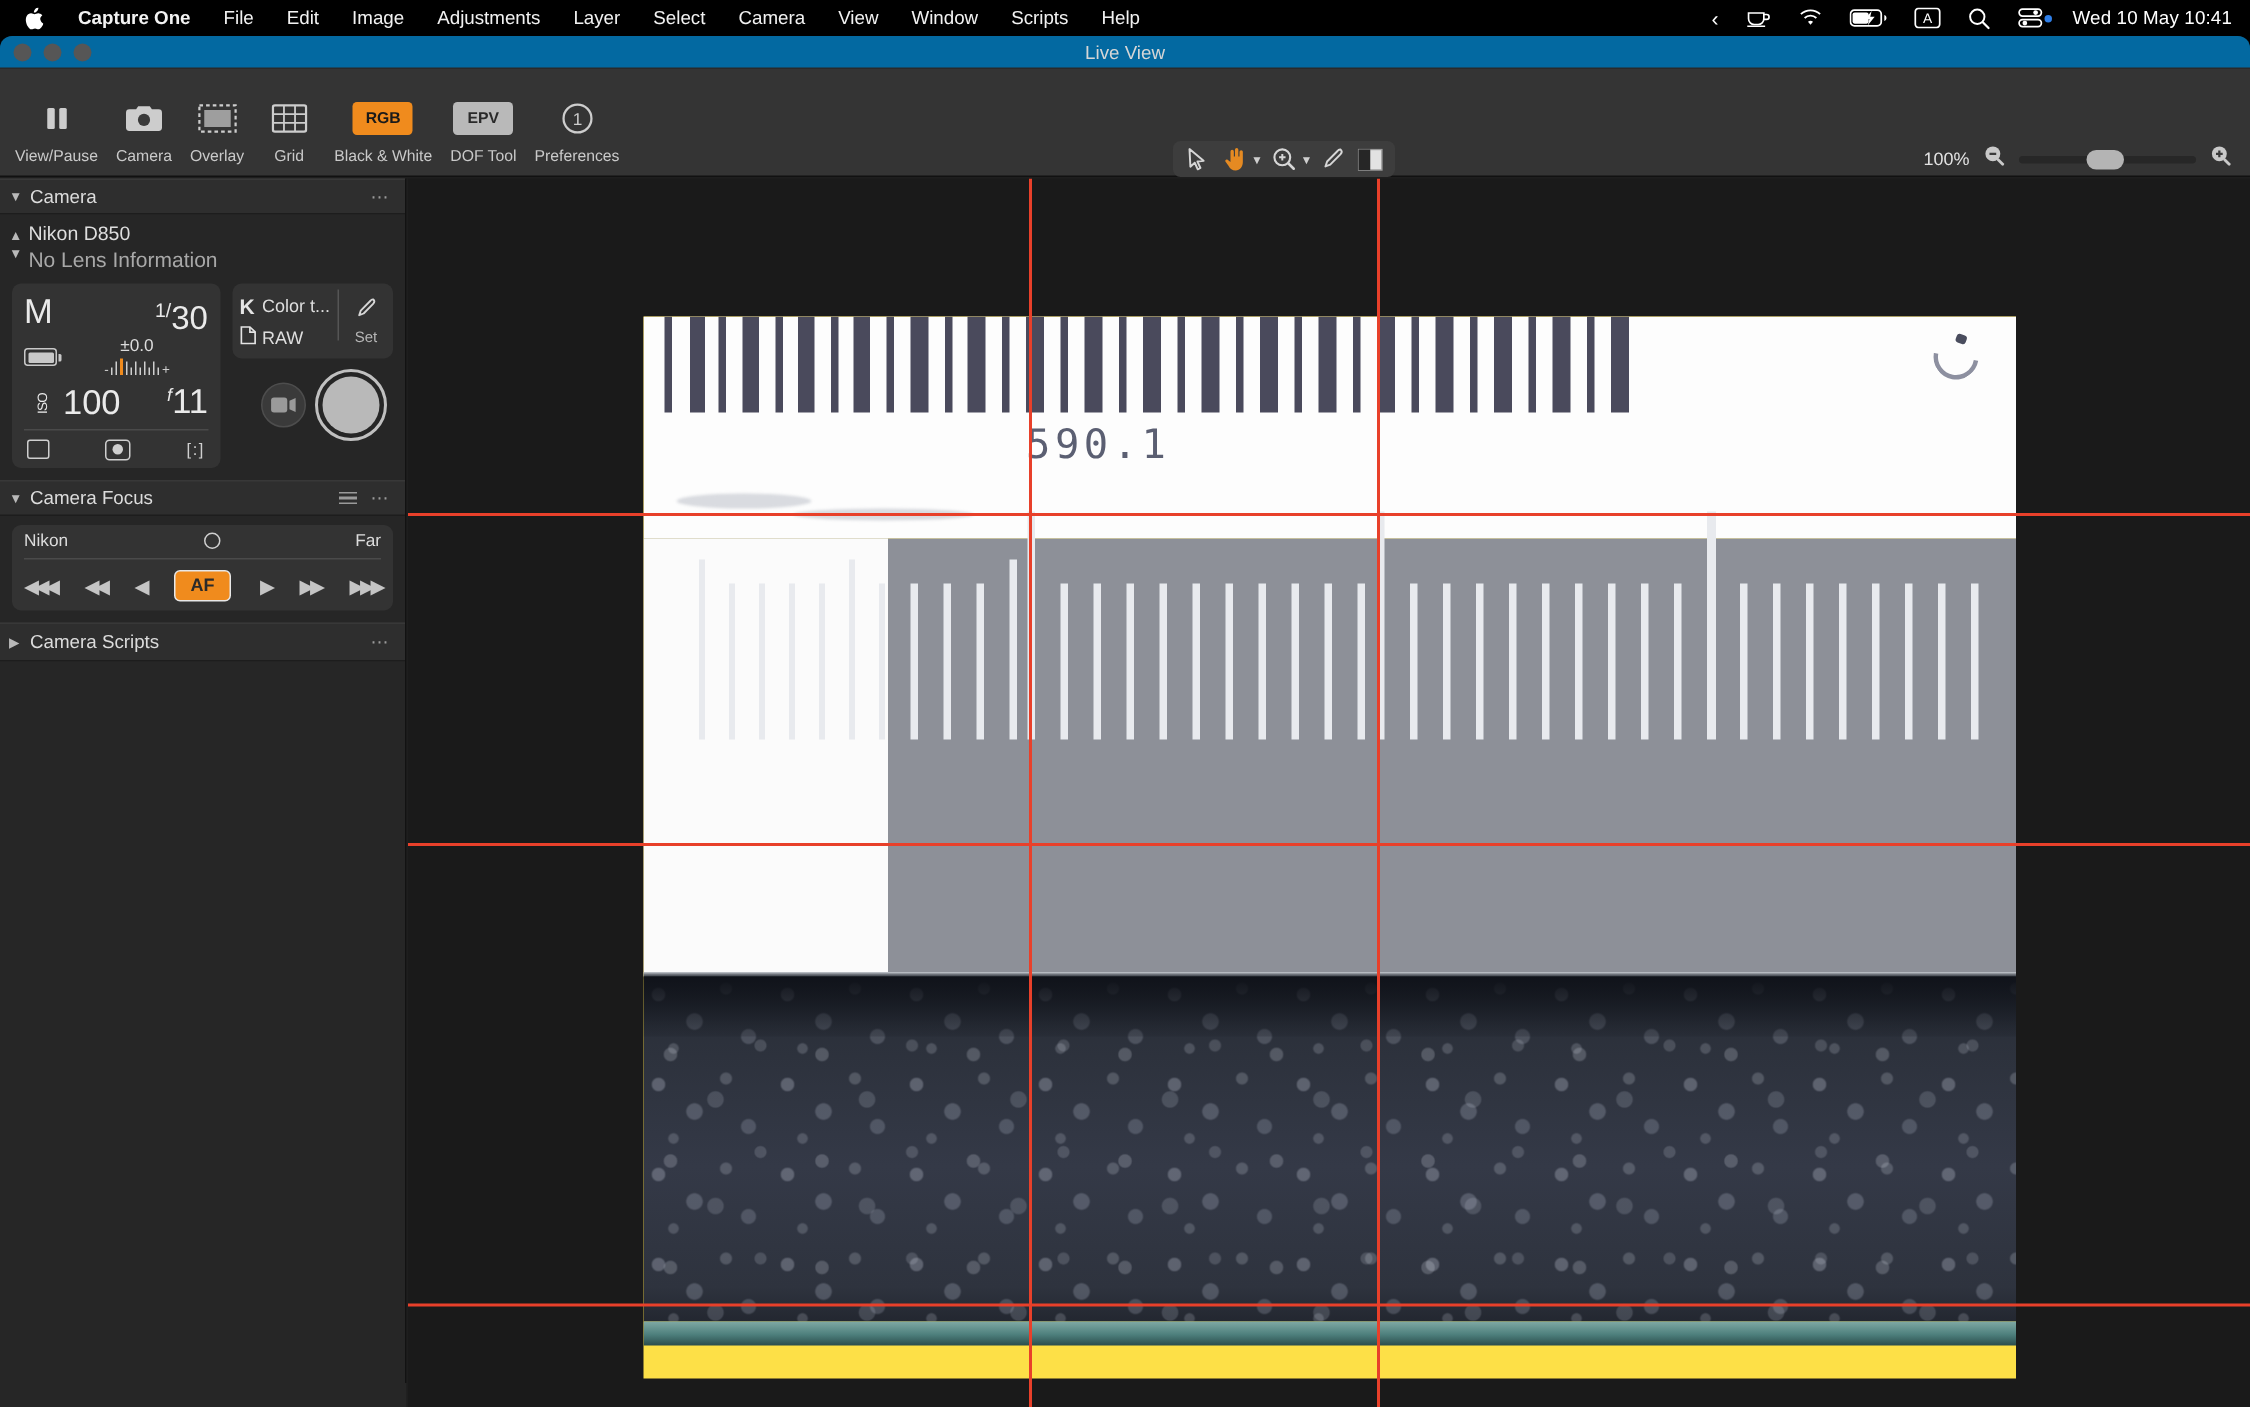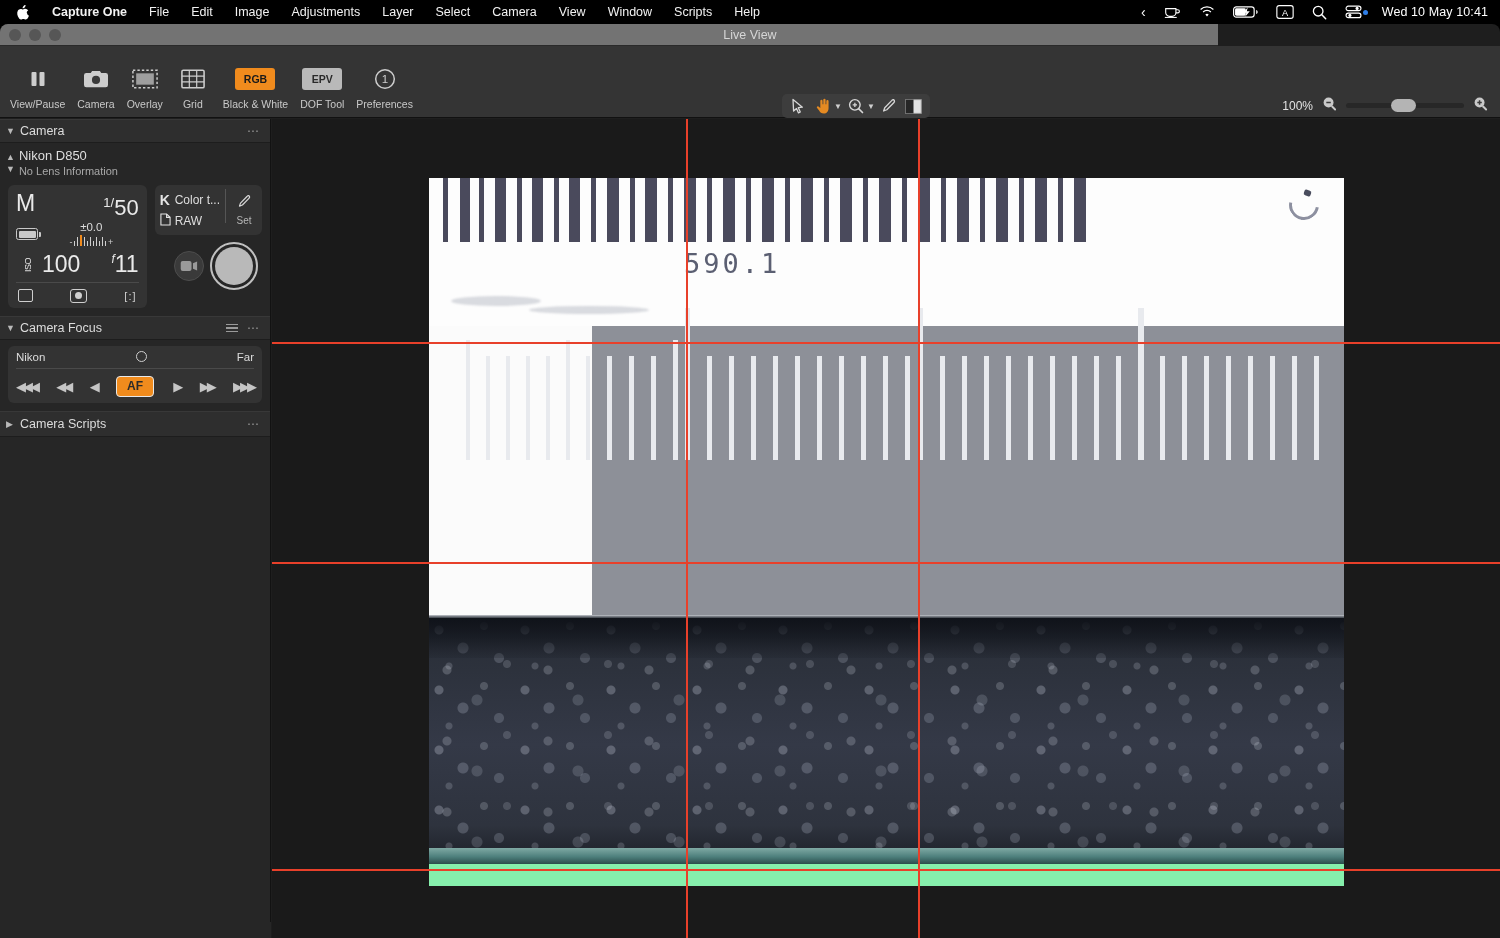--- a/index.html
+++ b/index.html
@@ -18,21 +18,21 @@
   .mb-right{ margin-left:auto; display:flex; align-items:center; gap:0; padding-right:12px; }
   .mb-r{ padding:0 9px; display:flex; align-items:center; height:24px; color:#fff; font-size:12.5px;}
   .mb-clock{ padding-left:10px; font-size:12.5px; letter-spacing:0.1px; white-space:nowrap;}
   .mb-dot{ width:5px;height:5px;border-radius:50%;background:#2f7fe8; margin-left:-3px; margin-right:4px;}
 
   
   #window{ position:absolute; top:24px; left:0; width:1500px; height:914px; background:#1e1e1e;
            border-top-left-radius:8px; border-top-right-radius:8px; overflow:hidden;}
 
   
-  #titlebar{ position:absolute; top:0; left:0; width:1218px; height:22px; background:#737373;
+  #titlebar{ position:absolute; top:0; left:0; width:1500px; height:22px; background:#0369a1;
     border-bottom:1px solid #2a2a2a; display:flex; align-items:center; }
   #titlebar .title{ position:absolute; left:0; width:1500px; text-align:center; color:#d6d6d6;
     font-size:12.5px; line-height:22px;}
   .traffic{ position:absolute; left:9px; top:5px; display:flex; gap:8px; z-index:4;}
   .tl{ width:12px;height:12px;border-radius:50%; background:#565656; }
 
   
   #toolbar{ position:absolute; top:22px; left:0; width:1500px; height:72px; background:#343434;
     border-bottom:1px solid #111; }
   .tb-group{ position:absolute; display:flex; }
@@ -81,21 +81,21 @@
   .panel-head .arrow{ width:14px; color:#b9b9b9; font-size:9px; }
   .panel-head .ptitle{ font-size:12.5px; color:#dcdcdc; }
   .panel-head .right{ margin-left:auto; display:flex; align-items:center; gap:9px; }
   .dots3{ color:#9a9a9a; font-size:12px; letter-spacing:1px; line-height:8px;}
   .hamb{ display:flex;flex-direction:column; gap:2px;}
   .hamb i{ display:block; width:12px;height:1.5px;background:#9a9a9a;}
 
   .cam-name{ padding:6px 6px 8px 6px; display:flex; align-items:flex-start; gap:4px;}
   .cam-name .updown{ color:#b9b9b9; font-size:9px; line-height:12px; padding-top:2px;}
   .cam-name .n1{ font-size:13px; color:#dedede; line-height:14px;}
-  .cam-name .n2{ font-size:11px; color:#a8a8a8; margin-top:2px;}
+  .cam-name .n2{ font-size:14px; color:#a8a8a8; margin-top:2px;}
 
   
   .exp-wrap{ display:flex; padding:0 8px 8px 8px; gap:8px; }
   .exp-card{ width:150px; background:#333333; border-radius:6px; padding:6px 8px 5px 8px; position:relative;}
   .row1{ display:flex; align-items:flex-start; justify-content:space-between;}
   .mode{ font-size:23px; color:#eaeaea; line-height:24px; }
   .shutter{ font-size:22px; color:#eaeaea; line-height:24px;}
   .shutter sup{ font-size:13px; vertical-align:super; }
   .row2{ display:flex; align-items:center; gap:6px; margin-top:1px; height:26px;}
   .batt{ width:22px;height:12px;border:1.5px solid #c9c9c9;border-radius:2.5px; position:relative;}
@@ -143,22 +143,22 @@
   .focus-top span{ font-size:11.5px; color:#dcdcdc;}
   .oring{ width:11px;height:11px;border-radius:50%;border:1.5px solid #cfcfcf;}
   .focus-btns{ display:flex; align-items:center; justify-content:space-between; padding-top:7px;}
   .fb{ color:#c5c5c5; font-size:13px; letter-spacing:-3px; }
   .af{ width:38px;height:21px;background:#f08b1d;border:1.5px solid #e8e8e8;border-radius:4px;
     display:flex;align-items:center;justify-content:center; font-size:12px; font-weight:bold; color:#2a2a2a;}
 
   
   #viewer{ position:absolute; left:272px; top:95px; width:1228px; height:819px; background:#1a1a1a;
     overflow:hidden; }
-  #photo{ position:absolute; left:157px; top:59px; width:915px; height:708px; overflow:hidden;
-    background:#86efac; }
+  #photo{ position:absolute; left:157px; top:92px; width:915px; height:708px; overflow:hidden;
+    background:#fde047; }
 
   .band-white{ position:absolute; left:0; top:0; width:915px; height:148px; background:#fdfdfd;}
   .band-grey { position:absolute; left:0; top:148px; width:915px; height:292px; background:#8d9098;}
   .band-white2{position:absolute; left:0; top:148px; width:163px; height:292px; background:#fbfbfb;}
   .band-dark { position:absolute; left:0; top:440px; width:915px; height:230px;
      background:linear-gradient(180deg,#1c2028 0%, #2b303a 14%, #343947 55%, #2e333e 90%, #232730 100%);}
   .band-teal { position:absolute; left:0; top:670px; width:915px; height:16px;
      background:linear-gradient(180deg,#7fa9a4 0%, #4d7f7c 55%, #2b4d4c 100%); }
   .edge-line{ position:absolute; left:0; top:437px; width:915px; height:5px;
      background:linear-gradient(180deg,#c8ccd2 0%, #5b6068 40%, #14171c 100%); }
@@ -430,21 +430,21 @@
         <div class="n1">Nikon D850</div>
         <div class="n2">No Lens Information</div>
       </div>
     </div>
 
     <div class="exp-wrap">
 
       <div class="exp-card">
         <div class="row1">
           <div class="mode">M</div>
-          <div class="shutter"><sup>1/</sup><span>50</span></div>
+          <div class="shutter"><sup>1/</sup><span>30</span></div>
         </div>
         <div class="row2">
           <div class="batt">
               <i></i>
             </div>
           <div class="meter">
             <div class="ev">±0.0</div>
             <div class="ticks">
               <span class="pm">-</span>
               <span class="t" style="height:5px"></span>

